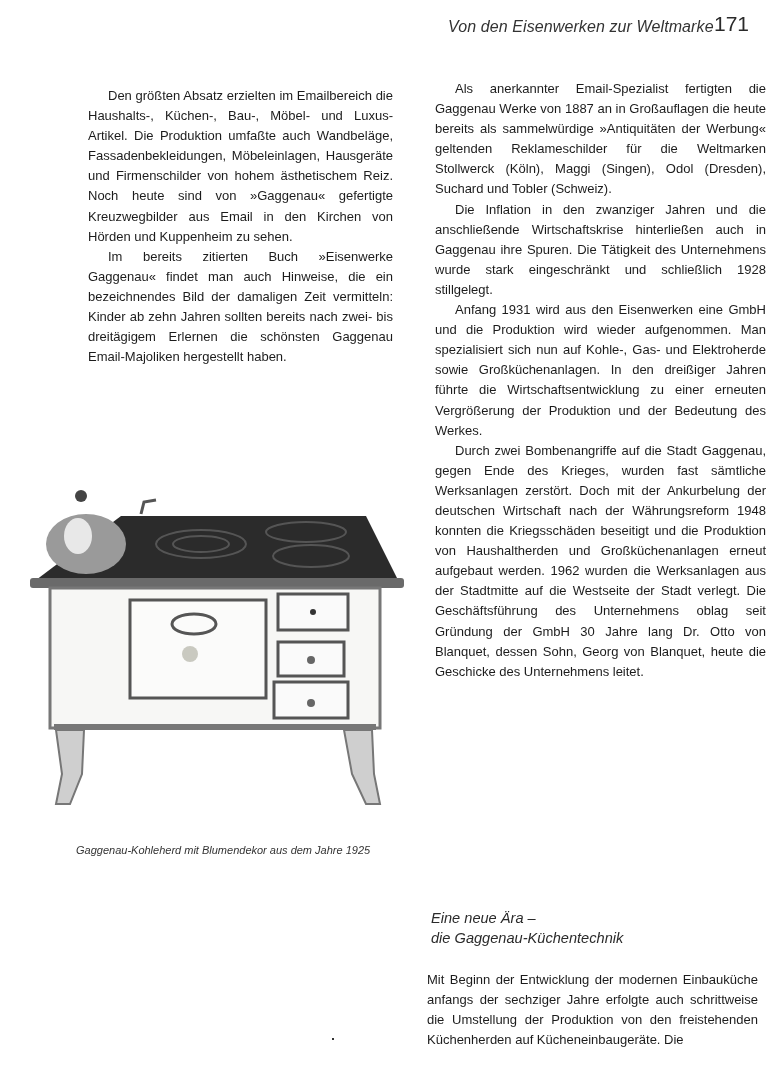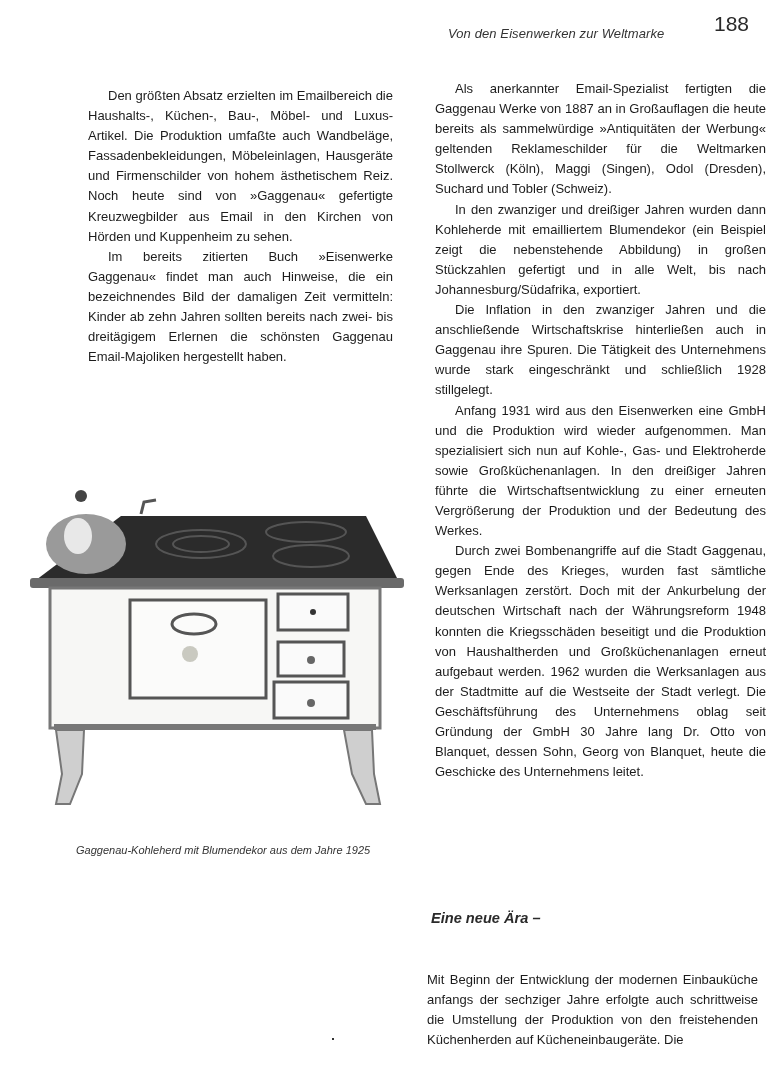--- a/index.html
+++ b/index.html
@@ -1,37 +1,37 @@
 <!DOCTYPE html>
 <html><head>
 <meta charset="utf-8">
 <style>
   html, body { margin:0; padding:0; background:#ffffff; }
   body { width:781px; height:1083px; position:relative; overflow:hidden;
          font-family:"Liberation Sans", "DejaVu Sans", sans-serif; color:#1c1c1c; }
-  .running-head { position:absolute; top:26px; left:448px; font-style:italic; font-size:13px; color:#333; letter-spacing:0.1px; }
+  .running-head { position:absolute; top:18px; left:448px; font-style:italic; font-size:16px; color:#333; letter-spacing:0.1px; }
   .page-number { position:absolute; top:12px; left:714px; font-size:21px; color:#2a2a2a; }
   .col { position:absolute; font-size:13px; line-height:20.1px; text-align:justify; hyphens:none; }
   .col p { margin:0; text-indent:20px; }
   .col p.noindent { text-indent:0; }
   #col-left { left:88px; top:86px; width:305px; }
   #col-right { left:427px; top:79px; width:331px;margin-left:8px; }
   #col-right-bottom { left:427px; top:970px; width:331px; }
-  .subheading { position:absolute; left:431px; top:908px; font-style:italic; font-size:14.6px; line-height:20px; color:#2a2a2a;font-weight:bold; }
+  .subheading { position:absolute; left:431px; top:908px; font-style:italic; font-size:14.6px; line-height:20px; color:#2a2a2a; }
   .caption { position:absolute; left:76px; top:841px; width:320px; font-style:italic; font-size:11px; line-height:18px; color:#333; }
   .figure { position:absolute; left:26px; top:474px; width:390px; height:360px; }
   .dot { position:absolute; left:332px; top:1038px; width:2px; height:2px; background:#333; }
 </style>
 </head>
 <body>
 
 <div>
 
   <div class="running-head">Von den Eisenwerken zur Weltmarke</div>
-  <div class="page-number">188</div>
+  <div class="page-number">171</div>
 
   <div class="col" id="col-left">
     <p>Den größten Absatz erzielten im Emailbereich die Haushalts-, Küchen-, Bau-, Möbel- und Luxus-Artikel. Die Produktion umfaßte auch Wandbeläge, Fassadenbekleidungen, Möbeleinlagen, Hausgeräte und Firmenschilder von hohem ästhetischem Reiz. Noch heute sind von »Gaggenau« gefertigte Kreuzwegbilder aus Email in den Kirchen von Hörden und Kuppenheim zu sehen.</p>
     <p>Im bereits zitierten Buch »Eisenwerke Gaggenau« findet man auch Hinweise, die ein bezeichnendes Bild der damaligen Zeit vermitteln: Kinder ab zehn Jahren sollten bereits nach zwei- bis dreitägigem Erlernen die schönsten Gaggenau Email-Majoliken hergestellt haben.</p>
   </div>
 
   <div class="figure">
     <svg width="390" height="360" viewBox="0 0 390 360">
 
       <polygon points="10,106 95,42 340,42 372,106" fill="#2b2b2b"></polygon>
@@ -64,28 +64,28 @@
 
       <path d="M30,256 L58,256 L56,300 L44,330 L30,330 L36,300 Z" fill="#cfcfcf" stroke="#777" stroke-width="2"></path>
       <path d="M318,256 L346,256 L348,300 L354,330 L340,330 L326,300 Z" fill="#cfcfcf" stroke="#777" stroke-width="2"></path>
     </svg>
   </div>
 
   <div class="caption">Gaggenau-Kohleherd mit Blumendekor aus dem Jahre 1925</div>
 
   <div class="col" id="col-right">
     <p>Als anerkannter Email-Spezialist fertigten die Gaggenau Werke von 1887 an in Großauflagen die heute bereits als sammelwürdige »Antiquitäten der Werbung« geltenden Reklameschilder für die Weltmarken Stollwerck (Köln), Maggi (Singen), Odol (Dresden), Suchard und Tobler (Schweiz).</p>
-    <p>In den zwanziger und dreißiger Jahren wurden dann Kohleherde mit emailliertem Blumendekor (ein Beispiel zeigt die nebenstehende Abbildung) in großen Stückzahlen gefertigt und in alle Welt, bis nach Johannesburg/Südafrika, exportiert.</p>
     <p>Die Inflation in den zwanziger Jahren und die anschließende Wirtschaftskrise hinterließen auch in Gaggenau ihre Spuren. Die Tätigkeit des Unternehmens wurde stark eingeschränkt und schließlich 1928 stillgelegt.</p>
     <p>Anfang 1931 wird aus den Eisenwerken eine GmbH und die Produktion wird wieder aufgenommen. Man spezialisiert sich nun auf Kohle-, Gas- und Elektroherde sowie Großküchenanlagen. In den dreißiger Jahren führte die Wirtschaftsentwicklung zu einer erneuten Vergrößerung der Produktion und der Bedeutung des Werkes.</p>
     <p>Durch zwei Bombenangriffe auf die Stadt Gaggenau, gegen Ende des Krieges, wurden fast sämtliche Werksanlagen zerstört. Doch mit der Ankurbelung der deutschen Wirtschaft nach der Währungsreform 1948 konnten die Kriegsschäden beseitigt und die Produktion von Haushaltherden und Großküchenanlagen erneut aufgebaut werden. 1962 wurden die Werksanlagen aus der Stadtmitte auf die Westseite der Stadt verlegt. Die Geschäftsführung des Unternehmens oblag seit Gründung der GmbH 30 Jahre lang Dr. Otto von Blanquet, dessen Sohn, Georg von Blanquet, heute die Geschicke des Unternehmens leitet.</p>
   </div>
 
   <div class="subheading">
     <div>Eine neue Ära –</div>
+    <div>die Gaggenau-Küchentechnik</div>
   </div>
 
   <div class="col" id="col-right-bottom">
     <p class="noindent">Mit Beginn der Entwicklung der modernen Einbauküche anfangs der sechziger Jahre erfolgte auch schrittweise die Umstellung der Produktion von den freistehenden Küchenherden auf Kücheneinbaugeräte. Die</p>
   </div>
 
   <div class="dot"></div>
 </div>
 
 </body></html>

